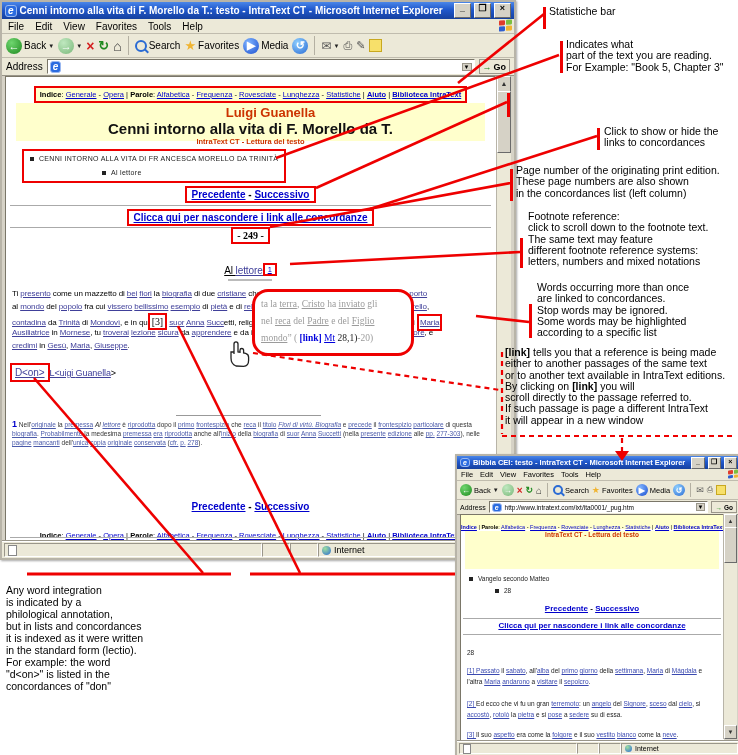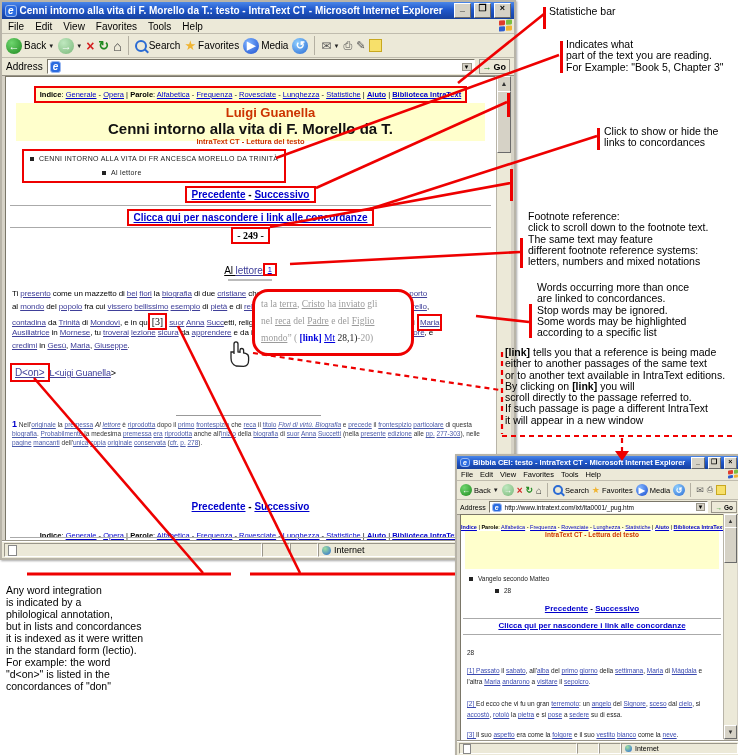--- a/index.html
+++ b/index.html
@@ -436,20 +436,23 @@
 part of the text you are reading.
 For Example: "Book 5, Chapter 3"</div>
   <div class="tick" style="left:560px;top:41px;height:32px;"></div>
 
   <div class="tick" style="left:507px;top:93px;height:24px;"></div>
 
   <div class="note" style="left:604px;top:126px;">Click to show or hide the
 links to concordances</div>
   <div class="tick" style="left:597px;top:128px;height:22px;"></div>
 
+  <div class="note" style="left:516px;top:165px;">Page number of the originating print edition.
+These page numbers are also shown
+in the concordances list (left column)</div>
   <div class="tick" style="left:510px;top:169px;height:32px;"></div>
 
   <div class="note" style="left:528px;top:211px;">Footnote reference:
 click to scroll down to the footnote text.
 The same text may feature
 different footnote reference systems:
 letters, numbers and mixed notations</div>
   <div class="tick" style="left:520px;top:238px;height:30px;"></div>
 
   <div class="note" style="left:537px;top:282px;">Words occurring more than once

